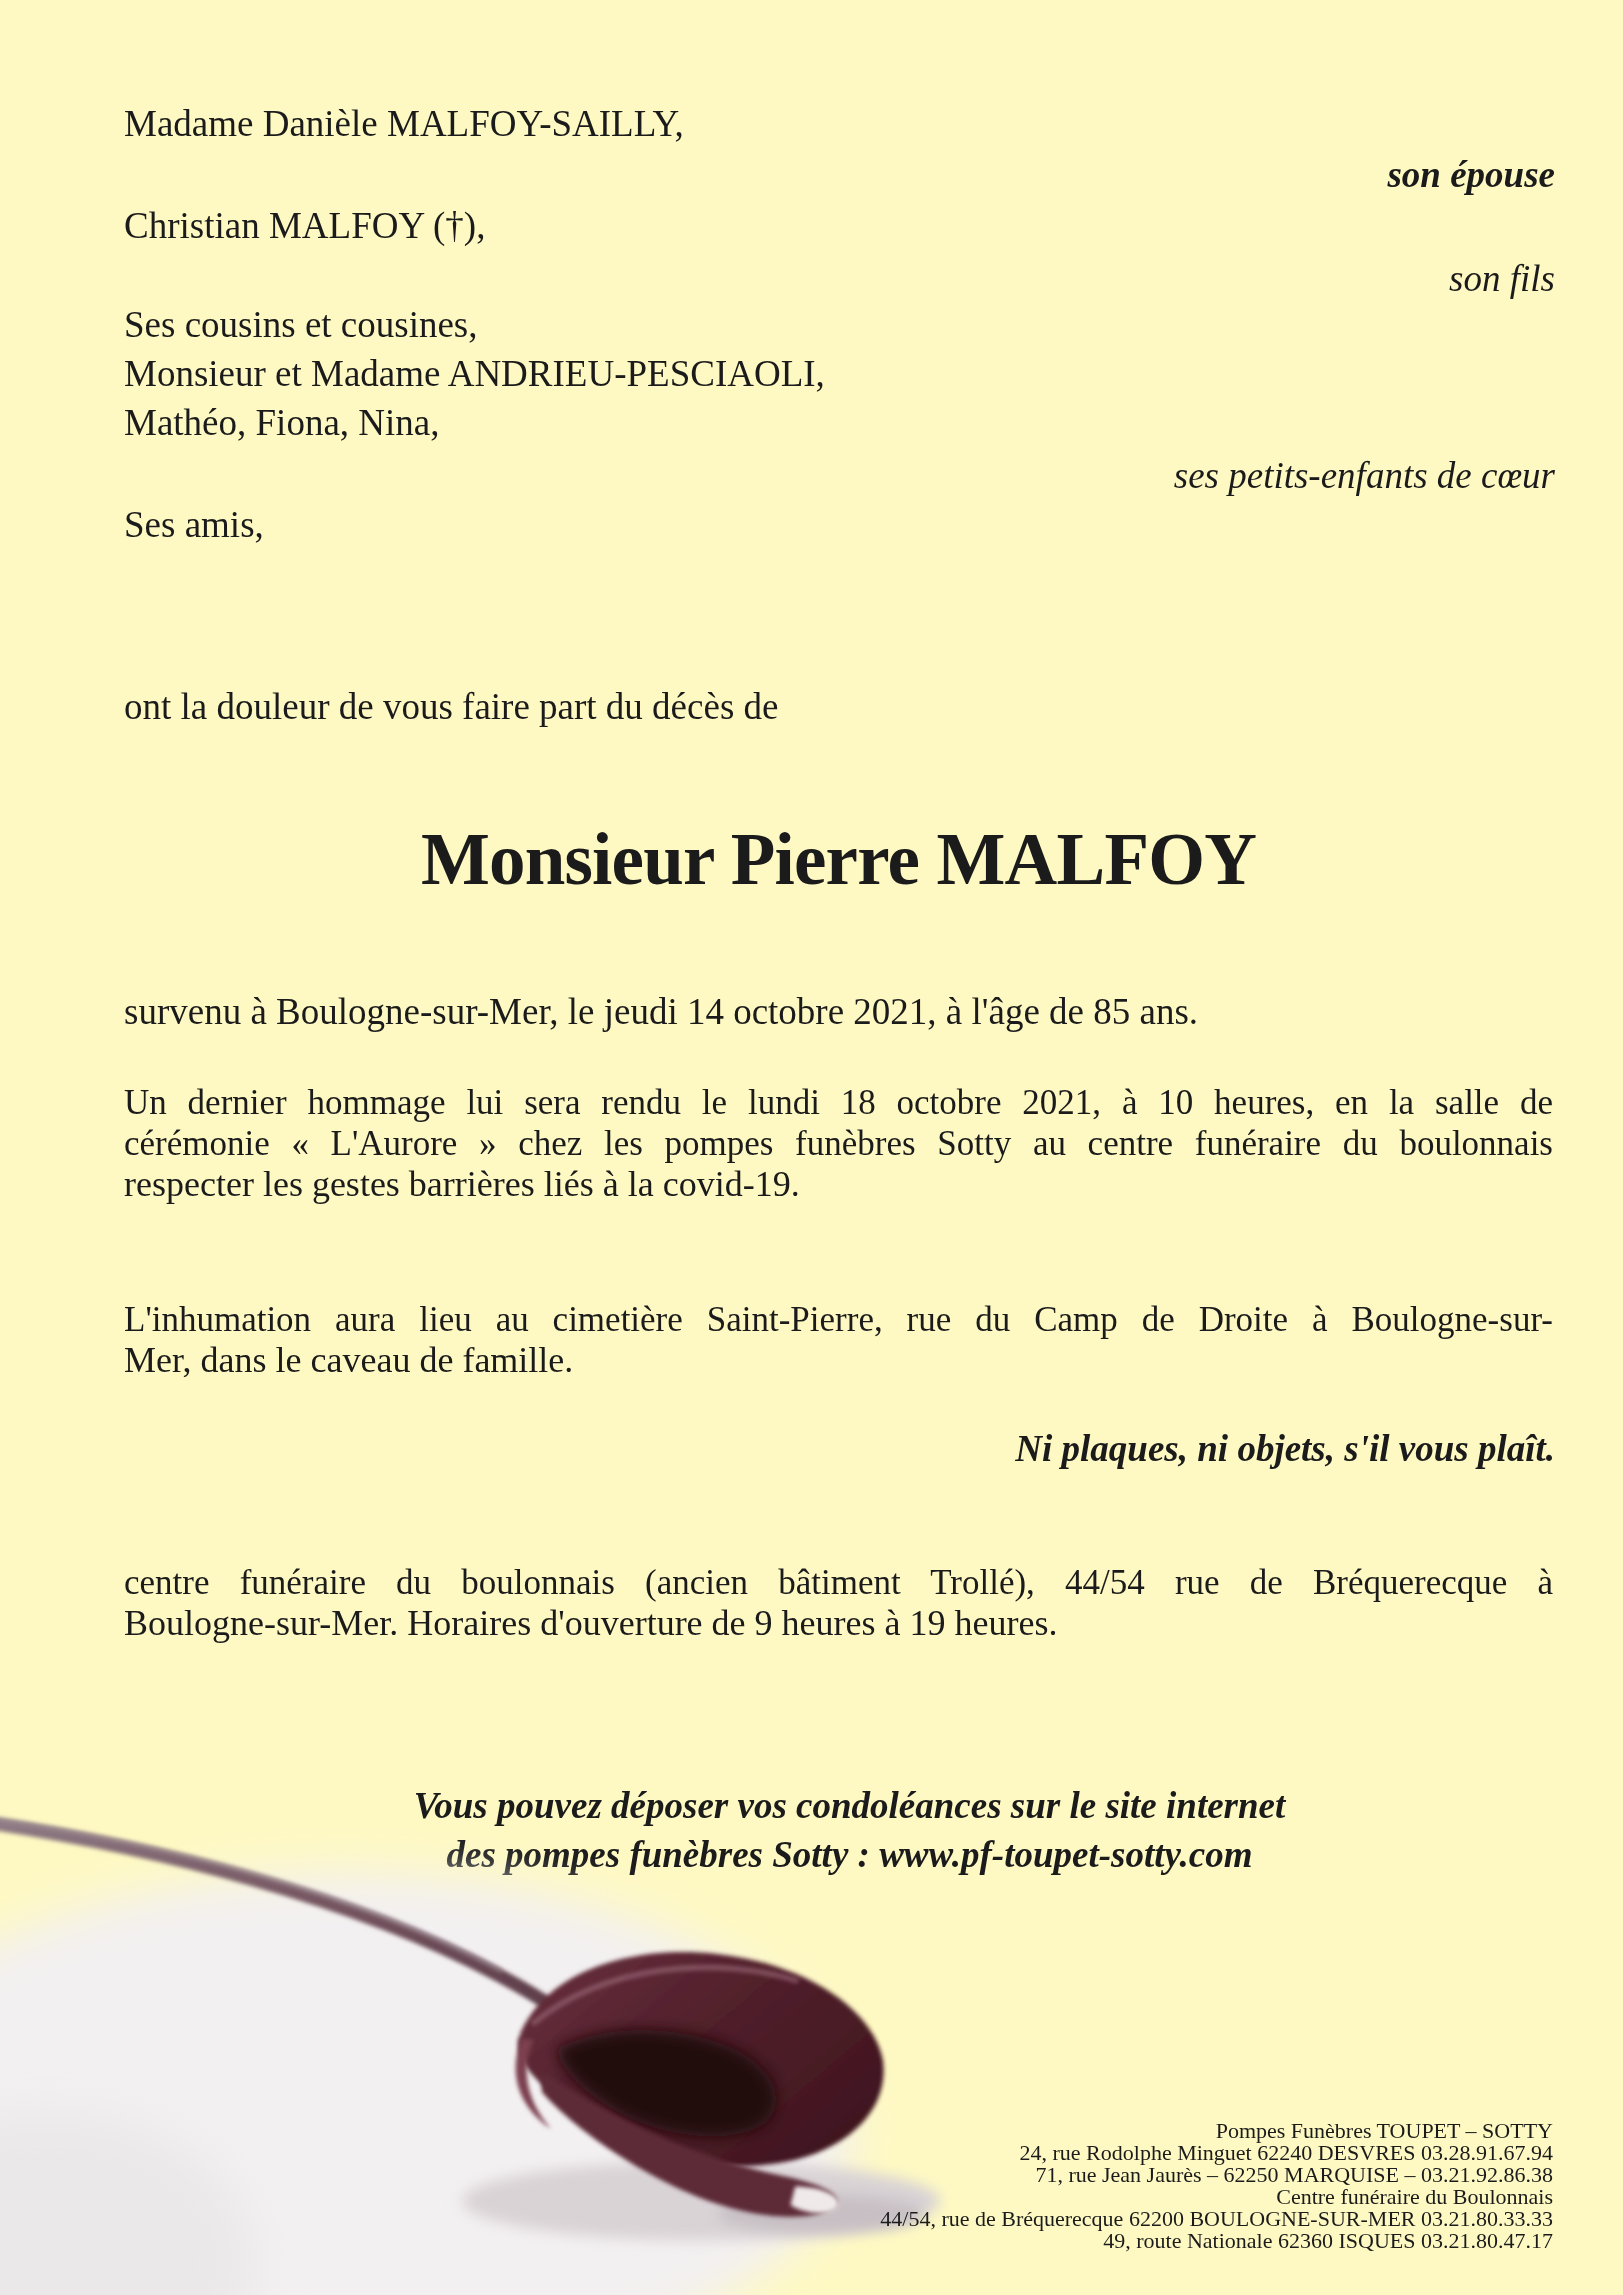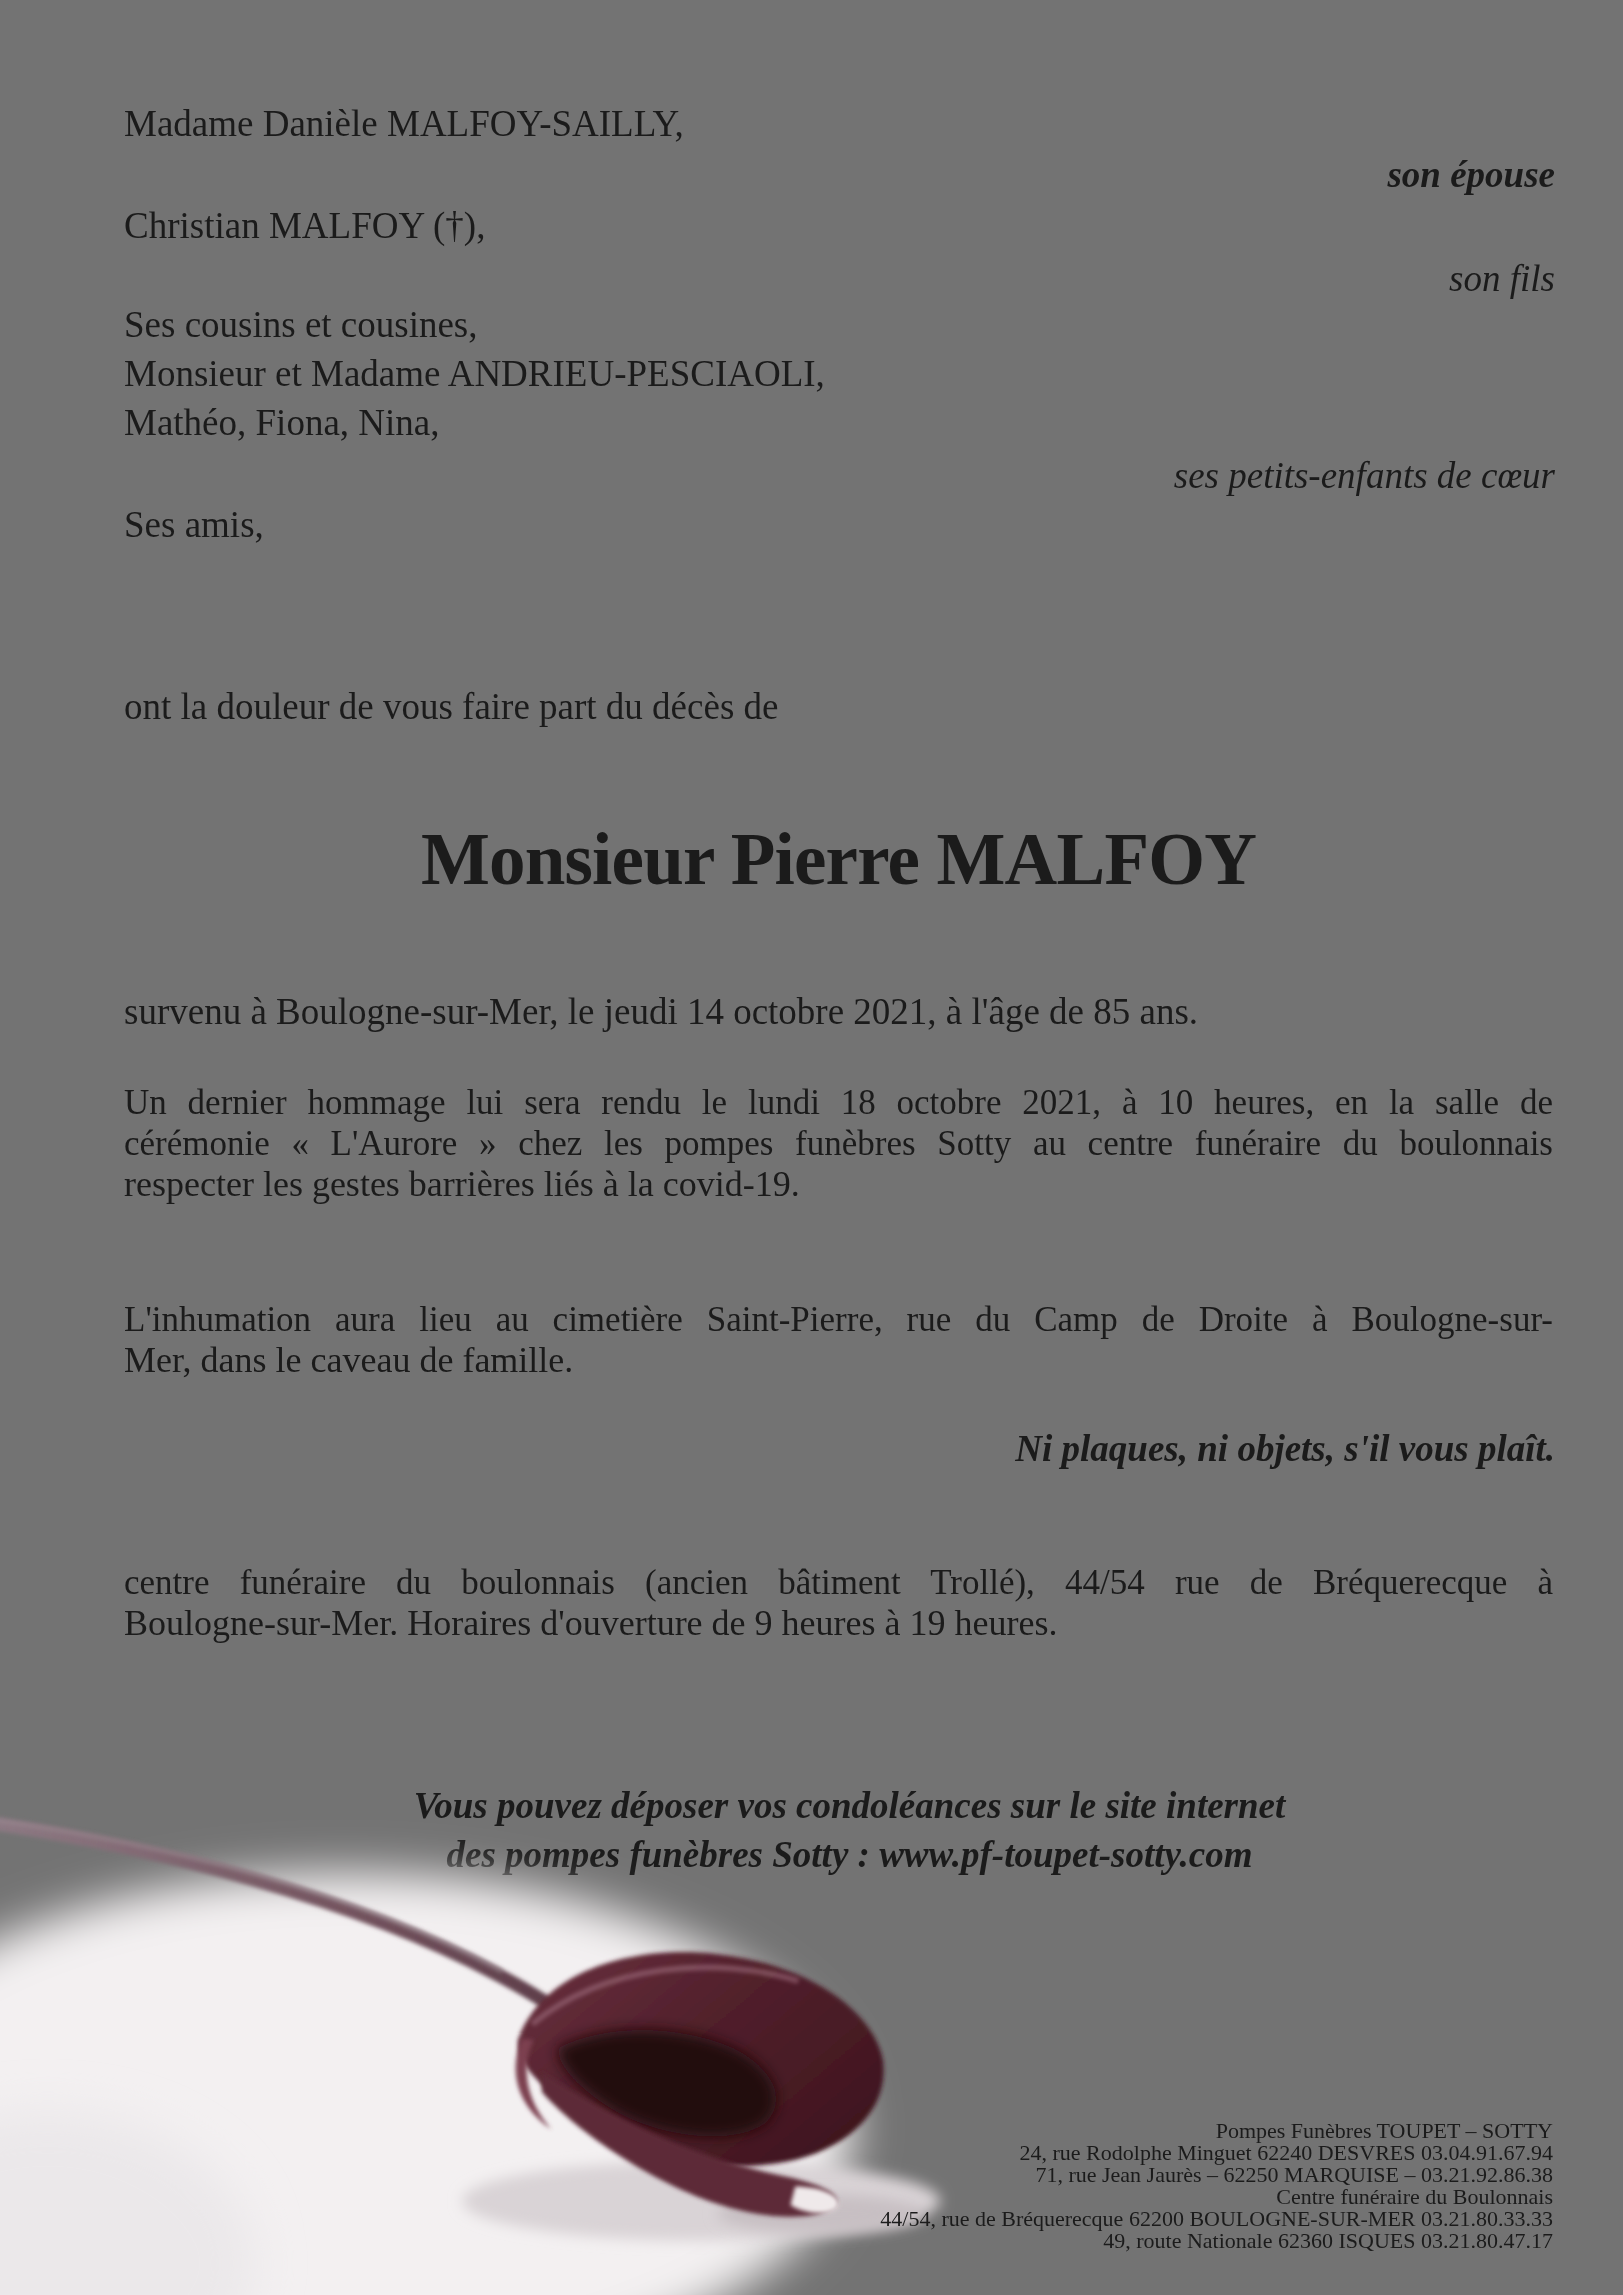--- a/index.html
+++ b/index.html
@@ -1,21 +1,21 @@
 <!DOCTYPE html>
 <html style="font-size:12.8px"><head>
 <meta charset="utf-8">
 <style>
   html, body { margin: 0; padding: 0; background: #e8e8e8; }
   .page {
     position: relative;
     width: 1624px;
     height: 2295px;
     margin: 0 auto;
-    background: #737373;
+    background: #fef9c3;
     overflow: hidden;
     font-family: "Liberation Serif", serif;
     color: #1b1b1b;
   }
   .abs { position: absolute; }
   .body-text { font-size: 37px; line-height: 1.1; white-space: nowrap; }
   .rel-line {
     font-size: 37px; font-style: italic; white-space: nowrap;
     text-align: right; right: 69px;
   }
@@ -142,21 +142,21 @@
       <path d="M 655 318 C 638 358, 648 402, 692 432 C 660 396, 653 353, 670 320 Z" fill="#7b4050" filter="url(#blur-sm)"></path>
 
       <path d="M 668 300 C 760 224, 900 214, 1002 246" fill="none" stroke="#a77787" stroke-width="7" opacity="0.55" filter="url(#blur-sm)"></path>
 
       <path d="M 998 504 C 1030 504, 1056 515, 1052 528 C 1047 541, 1012 540, 992 527 Z" fill="#efe9ea" filter="url(#blur-sm)"></path>
     </svg>
   </div>
 
   <div class="abs footer-block" style="top:2120px;">
     <div class="fline">Pompes Funèbres TOUPET – SOTTY</div>
-    <div class="fline">24, rue Rodolphe Minguet 62240 DESVRES 03.04.91.67.94</div>
+    <div class="fline">24, rue Rodolphe Minguet 62240 DESVRES 03.28.91.67.94</div>
     <div class="fline">71, rue Jean Jaurès – 62250 MARQUISE – 03.21.92.86.38</div>
     <div class="fline">Centre funéraire du Boulonnais</div>
     <div class="fline">44/54, rue de Bréquerecque 62200 BOULOGNE-SUR-MER 03.21.80.33.33</div>
     <div class="fline">49, route Nationale 62360 ISQUES 03.21.80.47.17</div>
   </div>
 
 </div>
 
 
 </body></html>

